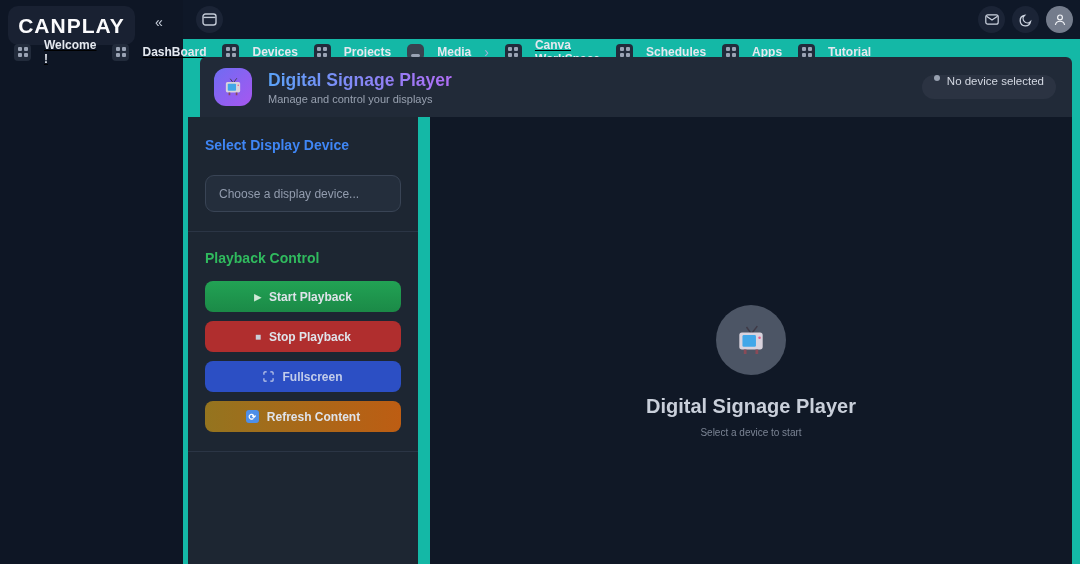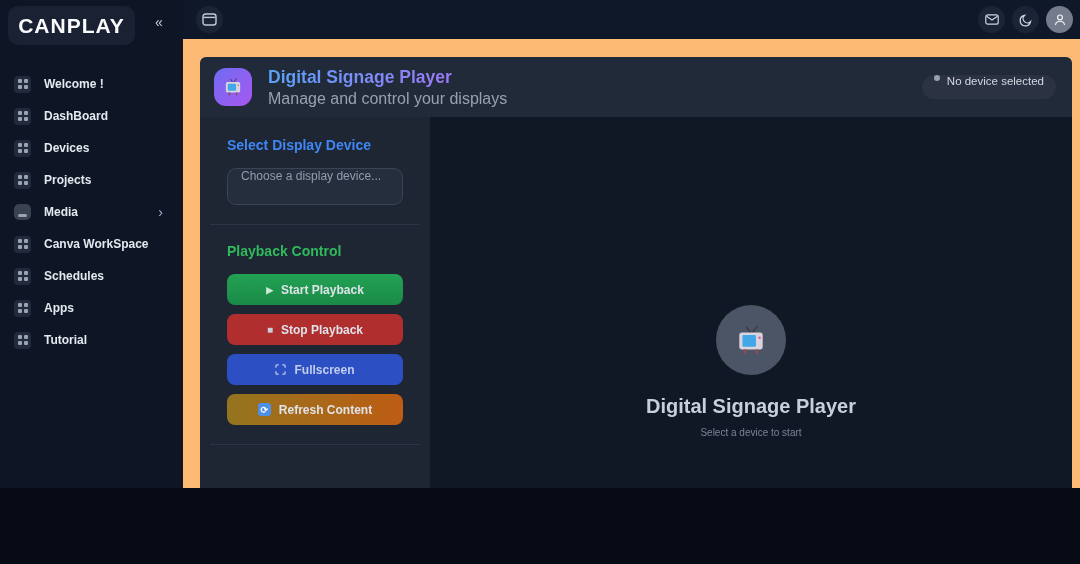--- a/index.html
+++ b/index.html
@@ -1,26 +1,26 @@
 <!DOCTYPE html>
 <html><head>
 <meta charset="utf-8">
 <style>
   * { margin:0; padding:0; box-sizing:border-box; }
   html,body { background:#070b15; }
   body { font-family:"Liberation Sans", sans-serif; }
-  .stage { position:relative; width:1080px; height:488px; background:#fdba74; overflow:hidden; }
+  .stage { position:relative; width:1080px; height:564px; background:#14b8a6; overflow:hidden; }
 
   
   .sidebar { position:absolute; left:0; top:0; width:183px; height:564px; background:#0e1625; }
   .logo-box { position:absolute; left:8px; top:6px; width:127px; height:39px; background:#192132;
               border-radius:10px; display:flex; align-items:center; justify-content:center; }
   .logo-text { color:#fbfbfd; font-size:21px; font-weight:800; letter-spacing:1px; }
   .collapse { position:absolute; left:151px; top:12px; color:#c7cedb; font-size:14px; cursor:pointer; padding:2px 4px; }
-  .nav { position:absolute; left:6px; top:68px; width:165px; display:flex; flex-direction:column; }
+  .nav { position:absolute; left:6px; top:36px; width:165px; display:flex; flex-direction:row;text-decoration:underline; }
   .nav-item { height:32px; display:flex; align-items:center; gap:13px; padding:0 8px; border-radius:8px; cursor:pointer; }
   .nav-item.active { background:#19202f; }
   .nav-label { color:#e4e8ef; font-size:12px; font-weight:700; }
   .nav-item.active .nav-label { color:#9aa4b8; }
   .grid-ic { width:17px; height:17px; border-radius:4px; background:#222b3b; flex:0 0 17px;
              display:grid; grid-template-columns:4px 4px; grid-template-rows:4px 4px; gap:2px;
              align-content:center; justify-content:center; }
   .grid-ic i { background:#9aa3b4; border-radius:1px; display:block; }
   .media-ic { width:17px; height:16px; border-radius:5px; background:#39424f; flex:0 0 17px; position:relative; }
   .media-ic::after { content:""; position:absolute; left:4px; bottom:3px; width:9px; height:3px;
@@ -40,33 +40,33 @@
   .header-card { position:absolute; left:200px; top:57px; right:8px; height:60px; background:#212a38;
                  border-radius:6px 6px 0 0; display:flex; align-items:center; }
   .app-ic { width:38px; height:38px; border-radius:12px; margin-left:14px;
             background:linear-gradient(135deg,#6f6cf2,#a757f0);
             display:flex; align-items:center; justify-content:center; }
   .header-txt { margin-left:16px; }
   .header-title { font-size:17.5px; font-weight:800;
                   background:linear-gradient(90deg,#5aa2f7,#b06df5);
                   -webkit-background-clip:text; background-clip:text;
                   color:transparent; }
-  .header-sub { font-size:16px; color:#98a1b0; margin-top:2px; }
+  .header-sub { font-size:11px; color:#98a1b0; margin-top:2px; }
   .badge { margin-left:auto; margin-right:16px; height:24px; padding:0 12px; border-radius:999px;
            background:#2b3342; display:flex; align-items:flex-start; gap:7px; }
   .badge-dot { width:6px; height:6px; border-radius:50%; background:#98a1b0; }
   .badge-txt { font-size:11.5px; color:#d3d8e2; }
 
   
-  .panel { position:absolute; left:200px; top:117px; width:230px; bottom:0; background:#1d2632; padding:20px 27px 0; }
+  .panel { position:absolute; left:188px; top:117px; width:230px; bottom:0; background:#1d2632; padding:20px 17px 0; }
   .sec-title { font-size:14px; font-weight:700; }
   .sec-title.blue { color:#3f86f5; }
   .sec-title.green { color:#30ba5e; }
-  .device-select { margin-top:15px; height:37px; border-radius:9px; background:#242e3c;
-                   border:1px solid #394455; display:flex; align-items:flex-start; padding:0 13px; cursor:pointer; }
+  .device-select { margin-top:22px; height:37px; border-radius:9px; background:#242e3c;
+                   border:1px solid #394455; display:flex; align-items:center; padding:0 13px; cursor:pointer; }
   .device-placeholder { font-size:12px; color:#929cae; }
   .divider { border:none; border-top:1px solid #2b3545; margin:19px -17px 0; }
   .btn-col { margin-top:15px; display:flex; flex-direction:column; gap:9px; }
   .pb-btn { height:31px; border:none; border-radius:8px; display:flex; align-items:center; justify-content:center;
             gap:8px; font-family:"Liberation Sans",sans-serif; font-size:12px; font-weight:600; color:#dfe3ea; cursor:pointer; }
   .btn-start { background:linear-gradient(180deg,#22a254,#1b8a47); }
   .btn-stop { background:#b02e2e; }
   .btn-fs { background:#2c4fc4; color:#c3cdea; }
   .btn-refresh { background:linear-gradient(90deg,#94741f,#bd5d13); }
   .play-glyph { font-size:9px; color:#cfe9d6; }

